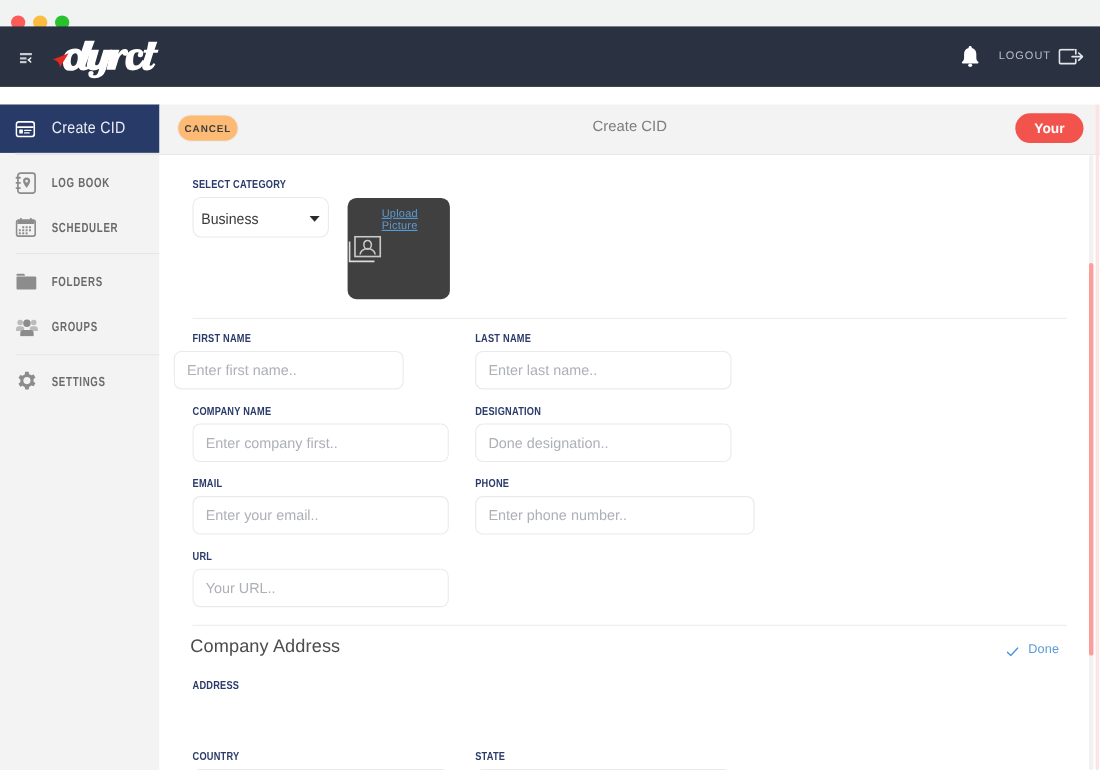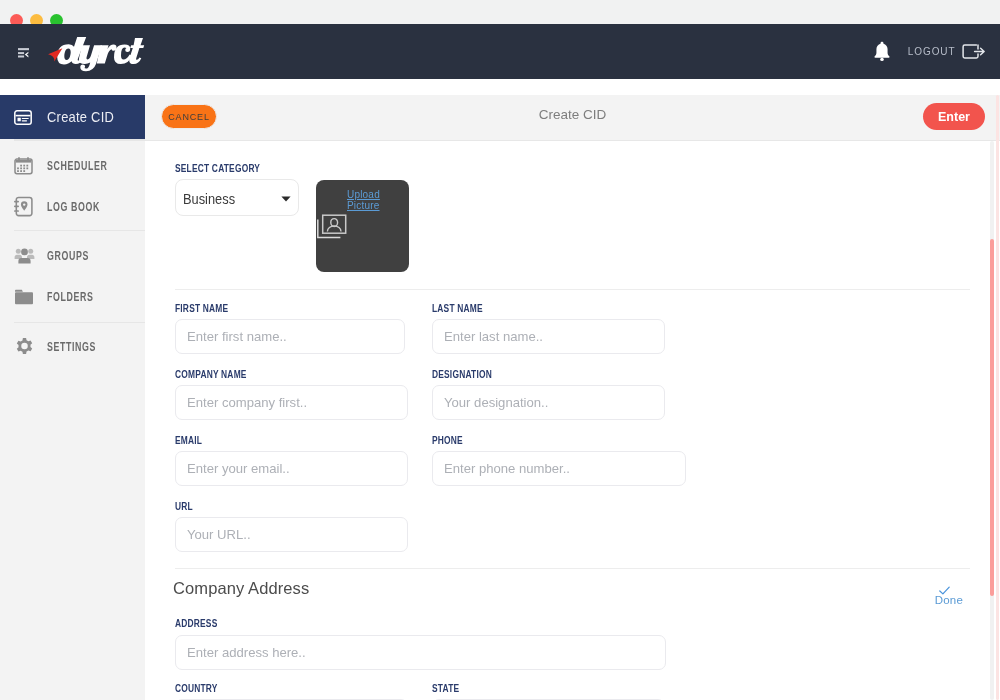--- a/index.html
+++ b/index.html
@@ -38,23 +38,23 @@
   .side-grp { padding: 5.5px 0 4.5px; }
   .side-grp.g0 { padding: 0; }
   .side-grp.g1 { padding: 5.5px 0 4px; }
   .side-grp.g2 { padding: 5px 0 3px; }
   .side-grp.g3 { padding: 4px 0 4px; }
   .side-grp.g4 { padding: 4px 0 5px; }
 
   
   .pagehead { position: absolute; top: 95px; left: 145px; width: 855px; height: 46px;
               background: #f3f3f3; display: flex; align-items: center; border-bottom: 1px solid #e7e7e7; }
-  .cancel-btn { position: absolute; left: 16px; top: 9px; width: 56px; height: 25px; border-radius: 13px; background: #f97316;
+  .cancel-btn { position: absolute; left: 16px; top: 9px; width: 56px; height: 25px; border-radius: 13px; background: #fdba74;
                 border: 1px solid #ededed; color: #3e3e3e; font-size: 9px; letter-spacing: 0.85px;
-                display: flex; align-items: center; justify-content: center; }
+                display: flex; align-items: center; justify-content: center; font-weight: bold; }
   .pagetitle { position: absolute; left: 0; right: 0; top: 12px; text-align: center; color: #7d7d7d; font-size: 13.5px; }
   .save-btn { position: absolute; right: 15px; top: 8px; height: 27px; width: 62px; border-radius: 14px;
               background: #f2544d; color: #ffffff; font-size: 12.5px; font-weight: 700;
               display: flex; align-items: center; justify-content: center; z-index: 2; }
 
   
   .content { position: absolute; top: 141px; left: 145px; width: 855px; height: 559px; background: #ffffff;
              overflow: hidden; }
   .cwrap { position: absolute; left: -145px; top: 0; width: 1000px; height: 559px; }
   .flabel { font-size: 10.5px; font-weight: 700; letter-spacing: 0.25px; color: #2a3b6b; position: absolute; white-space: nowrap;
@@ -72,21 +72,21 @@
           line-height: 10.6px; letter-spacing: 0.1px; width: 127px; }
   .upload { position: absolute; left: 316px; top: 39px; width: 93px; height: 92px; background: #404040;
             border-radius: 8px; display: flex; flex-direction: row; }
   .upic { margin-top: 34px; display: flex; }
   .uplabel { color: #5b9bd5; font-size: 10px; text-decoration: underline; margin-top: 9px; letter-spacing: 0.2px;}
 
   .divider { position: absolute; left: 175px; width: 795px; height: 1px; background: #ededed; }
   .d1 { top: 148px; }
   .d2 { top: 427px; }
   .secttl { position: absolute; left: 173px; top: 438px; font-size: 16.5px; color: #4c4c4c; letter-spacing: 0.1px;}
-  .done { position: absolute; right: 37px; top: 444px; display: flex; align-items: center; color: #5b9bd5; font-size: 11.5px; flex-direction: column; }
+  .done { position: absolute; right: 37px; top: 444px; display: flex; align-items: center; color: #5b9bd5; font-size: 11.5px; }
   .donelbl { margin-left: 9px; letter-spacing: 0.2px; }
   .ckico { display: flex; position: relative; top: 1px; }
 
   .fgrid { position: absolute; left: 0; top: 0; }
   .addr-label { left: 175px; top: 476px; }
   .addr-input { left: 175px; top: 494px; width: 491px; }
   .ctry-label { left: 175px; top: 541px; }
   .state-label { left: 432px; top: 541px; }
   .ctry-input { left: 175px; top: 558px; width: 233px; }
   .state-input { left: 432px; top: 558px; width: 233px; }
@@ -159,20 +159,31 @@
             <rect x="3.5" y="7.8" width="3.3" height="3.5" rx="0.3" fill="#ffffff"></rect>
             <path d="M8.3 8.5h5.9M8.3 10.8h4.2" stroke="#ffffff" stroke-width="1.2" stroke-linecap="round"></path>
           </svg>
         </span>
         <span class="side-label">Create CID</span>
       </div>
     </div>
     <div class="side-sep"></div>
     <div class="side-sep"></div>
     <div class="side-grp g2">
+      <div class="side-item">
+        <span class="side-ico">
+          <svg width="19" height="21" viewBox="0 0 19 21">
+            <path d="M4.6 1.4h11.0a2.3 2.3 0 0 1 2.3 2.3v13.6a2.3 2.3 0 0 1-2.3 2.3H4.6a2.3 2.3 0 0 1-2.3-2.3V3.7A2.3 2.3 0 0 1 4.6 1.4z" fill="none" stroke="#8c8c8c" stroke-width="1.55"></path>
+            <path d="M0.85 5.6h3.3M0.85 10.3h3.3M0.85 15.0h3.3" stroke="#8c8c8c" stroke-width="1.7" stroke-linecap="round"></path>
+            <path d="M10.2 5.3a3.25 3.25 0 0 0-3.25 3.25c0 2.4 3.25 6.2 3.25 6.2s3.25-3.8 3.25-6.2A3.25 3.25 0 0 0 10.2 5.3z" fill="#8c8c8c"></path>
+            <circle cx="10.2" cy="8.6" r="1.2" fill="#f3f3f3"></circle>
+          </svg>
+        </span>
+        <span class="side-label">LOG BOOK</span>
+      </div>
       <div class="side-item">
         <span class="side-ico">
           <svg width="19" height="18" viewBox="0 0 19 18">
             <path d="M5.0 0.9v2.0M14.0 0.9v2.0" stroke="#8c8c8c" stroke-width="1.7" stroke-linecap="round"></path>
             <rect x="1.0" y="2.1" width="17" height="14.6" rx="1.9" fill="none" stroke="#8c8c8c" stroke-width="1.5"></rect>
             <path d="M1.8 2.9h15.4v2.7H1.8z" fill="#8c8c8c"></path>
             <g fill="#8c8c8c">
               <rect x="6.2" y="7.7" width="1.8" height="1.8"></rect>
               <rect x="9.3" y="7.7" width="1.8" height="1.8"></rect>
               <rect x="12.4" y="7.7" width="1.8" height="1.8"></rect>
@@ -181,77 +192,66 @@
               <rect x="9.3" y="10.45" width="1.8" height="1.8"></rect>
               <rect x="12.4" y="10.45" width="1.8" height="1.8"></rect>
               <rect x="3.1" y="13.2" width="1.8" height="1.8"></rect>
               <rect x="6.2" y="13.2" width="1.8" height="1.8"></rect>
               <rect x="9.3" y="13.2" width="1.8" height="1.8"></rect>
             </g>
           </svg>
         </span>
         <span class="side-label">SCHEDULER</span>
       </div>
-      <div class="side-item">
-        <span class="side-ico">
-          <svg width="19" height="21" viewBox="0 0 19 21">
-            <path d="M4.6 1.4h11.0a2.3 2.3 0 0 1 2.3 2.3v13.6a2.3 2.3 0 0 1-2.3 2.3H4.6a2.3 2.3 0 0 1-2.3-2.3V3.7A2.3 2.3 0 0 1 4.6 1.4z" fill="none" stroke="#8c8c8c" stroke-width="1.55"></path>
-            <path d="M0.85 5.6h3.3M0.85 10.3h3.3M0.85 15.0h3.3" stroke="#8c8c8c" stroke-width="1.7" stroke-linecap="round"></path>
-            <path d="M10.2 5.3a3.25 3.25 0 0 0-3.25 3.25c0 2.4 3.25 6.2 3.25 6.2s3.25-3.8 3.25-6.2A3.25 3.25 0 0 0 10.2 5.3z" fill="#8c8c8c"></path>
-            <circle cx="10.2" cy="8.6" r="1.2" fill="#f3f3f3"></circle>
-          </svg>
-        </span>
-        <span class="side-label">LOG BOOK</span>
-      </div>
     </div>
     <div class="side-sep"></div>
     <div class="side-grp g3">
+      <div class="side-item">
+        <span class="side-ico">
+          <svg width="20" height="16" viewBox="0 0 20 16">
+            <path d="M1.0 1.7a0.9 0.9 0 0 1 0.9-0.9h6.0l1.0 1.9H1.0z" fill="#8c8c8c"></path>
+            <rect x="1.0" y="3.3" width="18" height="11.9" rx="1.0" fill="#8c8c8c"></rect>
+          </svg>
+        </span>
+        <span class="side-label">FOLDERS</span>
+      </div>
       <div class="side-item">
         <span class="side-ico">
           <svg width="21" height="17" viewBox="0 0 21 17">
             <g opacity="0.55" fill="#8c8c8c">
               <circle cx="4.3" cy="4.2" r="2.5"></circle>
               <circle cx="16.7" cy="4.2" r="2.5"></circle>
               <path d="M0.6 12.0v-1.7a2.6 2.6 0 0 1 2.6-2.6h2.2a2.6 2.6 0 0 1 2.6 2.6v1.7z"></path>
               <path d="M13.0 12.0v-1.7a2.6 2.6 0 0 1 2.6-2.6h2.2a2.6 2.6 0 0 1 2.6 2.6v1.7z"></path>
             </g>
             <circle cx="10.5" cy="4.9" r="3.4" fill="#8c8c8c"></circle>
             <path d="M4.4 16.6v-2.7a2.9 2.9 0 0 1 2.9-2.9h6.4a2.9 2.9 0 0 1 2.9 2.9v2.7z" fill="#8c8c8c"></path>
           </svg>
         </span>
         <span class="side-label">GROUPS</span>
       </div>
-      <div class="side-item">
-        <span class="side-ico">
-          <svg width="20" height="16" viewBox="0 0 20 16">
-            <path d="M1.0 1.7a0.9 0.9 0 0 1 0.9-0.9h6.0l1.0 1.9H1.0z" fill="#8c8c8c"></path>
-            <rect x="1.0" y="3.3" width="18" height="11.9" rx="1.0" fill="#8c8c8c"></rect>
-          </svg>
-        </span>
-        <span class="side-label">FOLDERS</span>
-      </div>
     </div>
     <div class="side-sep"></div>
     <div class="side-grp g4">
       <div class="side-item">
         <span class="side-ico">
           <svg width="21" height="21" viewBox="0 0 21 21">
             <path d="M12.1 0.9l0.45 2.28a7.3 7.3 0 0 1 1.83 1.06l2.2-0.76 1.6 2.77-1.74 1.53a7.3 7.3 0 0 1 0 2.11l1.74 1.53-1.6 2.77-2.2-0.76a7.3 7.3 0 0 1-1.83 1.06L12.1 17.1h-3.2l-0.45-2.28a7.3 7.3 0 0 1-1.83-1.06l-2.2 0.76-1.6-2.77 1.74-1.53a7.3 7.3 0 0 1 0-2.11L2.82 6.58l1.6-2.77 2.2 0.76a7.3 7.3 0 0 1 1.83-1.06L8.9 0.9z" fill="#8c8c8c"></path>
             <circle cx="10.5" cy="9" r="3.25" fill="#f3f3f3"></circle>
           </svg>
         </span>
         <span class="side-label">SETTINGS</span>
       </div>
     </div>
   </div>
 
 <div class="pagehead">
   <div class="cancel-btn">CANCEL</div>
   <div class="pagetitle">Create CID</div>
-  <div class="save-btn" style="background: rgb(242, 84, 77);">Enter</div>
+  <div class="save-btn" style="background: rgb(242, 84, 77);">Your</div>
 </div>
 
 <div class="content">
   <div class="cwrap">
 
   <div class="cat-label flabel">SELECT CATEGORY</div>
   <div class="selbox">
     <span class="selval">Business</span>
     <span class="caret">
       <svg width="10" height="6" viewBox="0 0 10 6">
@@ -268,34 +268,34 @@
             <path d="M11.4 17.4c0-3.1 3.05-5.4 6.8-5.4s6.8 2.3 6.8 5.4" fill="none" stroke="#c9c9c9" stroke-width="1.4"></path>
           </svg>
         </span>
     <span class="uplabel">Upload Picture</span>
   </div>
 
   <div class="divider d1"></div>
 
   <div class="fgrid">
         <div class="flabel" style="left:175px;top:161px">FIRST NAME</div>
-        <div class="finput" style="left:175px;top:178px;width:230px">
+        <div class="finput" style="left:158px;top:178px;width:209px">
           <span class="ph">Enter first name..</span>
         </div>
         <div class="flabel" style="left:432px;top:161px">LAST NAME</div>
         <div class="finput" style="left:432px;top:178px;width:233px">
           <span class="ph">Enter last name..</span>
         </div>
         <div class="flabel" style="left:175px;top:227px">COMPANY NAME</div>
         <div class="finput" style="left:175px;top:244px;width:233px">
           <span class="ph">Enter company first..</span>
         </div>
         <div class="flabel" style="left:432px;top:227px">DESIGNATION</div>
         <div class="finput" style="left:432px;top:244px;width:233px">
-          <span class="ph">Your designation..</span>
+          <span class="ph">Done designation..</span>
         </div>
         <div class="flabel" style="left:175px;top:293px">EMAIL</div>
         <div class="finput" style="left:175px;top:310px;width:233px">
           <span class="ph">Enter your email..</span>
         </div>
         <div class="flabel" style="left:432px;top:293px">PHONE</div>
         <div class="finput" style="left:432px;top:310px;width:254px">
           <span class="ph">Enter phone number..</span>
         </div>
         <div class="flabel" style="left:175px;top:359px">URL</div>
@@ -309,23 +309,20 @@
   <div class="secttl">Company Address</div>
   <div class="done">
     <span class="ckico">
           <svg width="11" height="9" viewBox="0 0 11 9">
             <path d="M0.8 5.0 3.9 7.9 10.2 1.1" fill="none" stroke="#4a94dc" stroke-width="1.25" stroke-linecap="round" stroke-linejoin="round"></path>
           </svg>
         </span>
     <span class="donelbl">Done</span>
   </div>
   <div class="addr-label flabel">ADDRESS</div>
-  <div class="finput addr-input">
-    <span class="ph">Enter address here..</span>
-  </div>
   <div class="ctry-label flabel">COUNTRY</div>
   <div class="state-label flabel">STATE</div>
   <div class="finput ctry-input">
     <span class="ph"></span>
   </div>
   <div class="finput state-input">
     <span class="ph"></span>
   </div>
   </div>
 </div>

